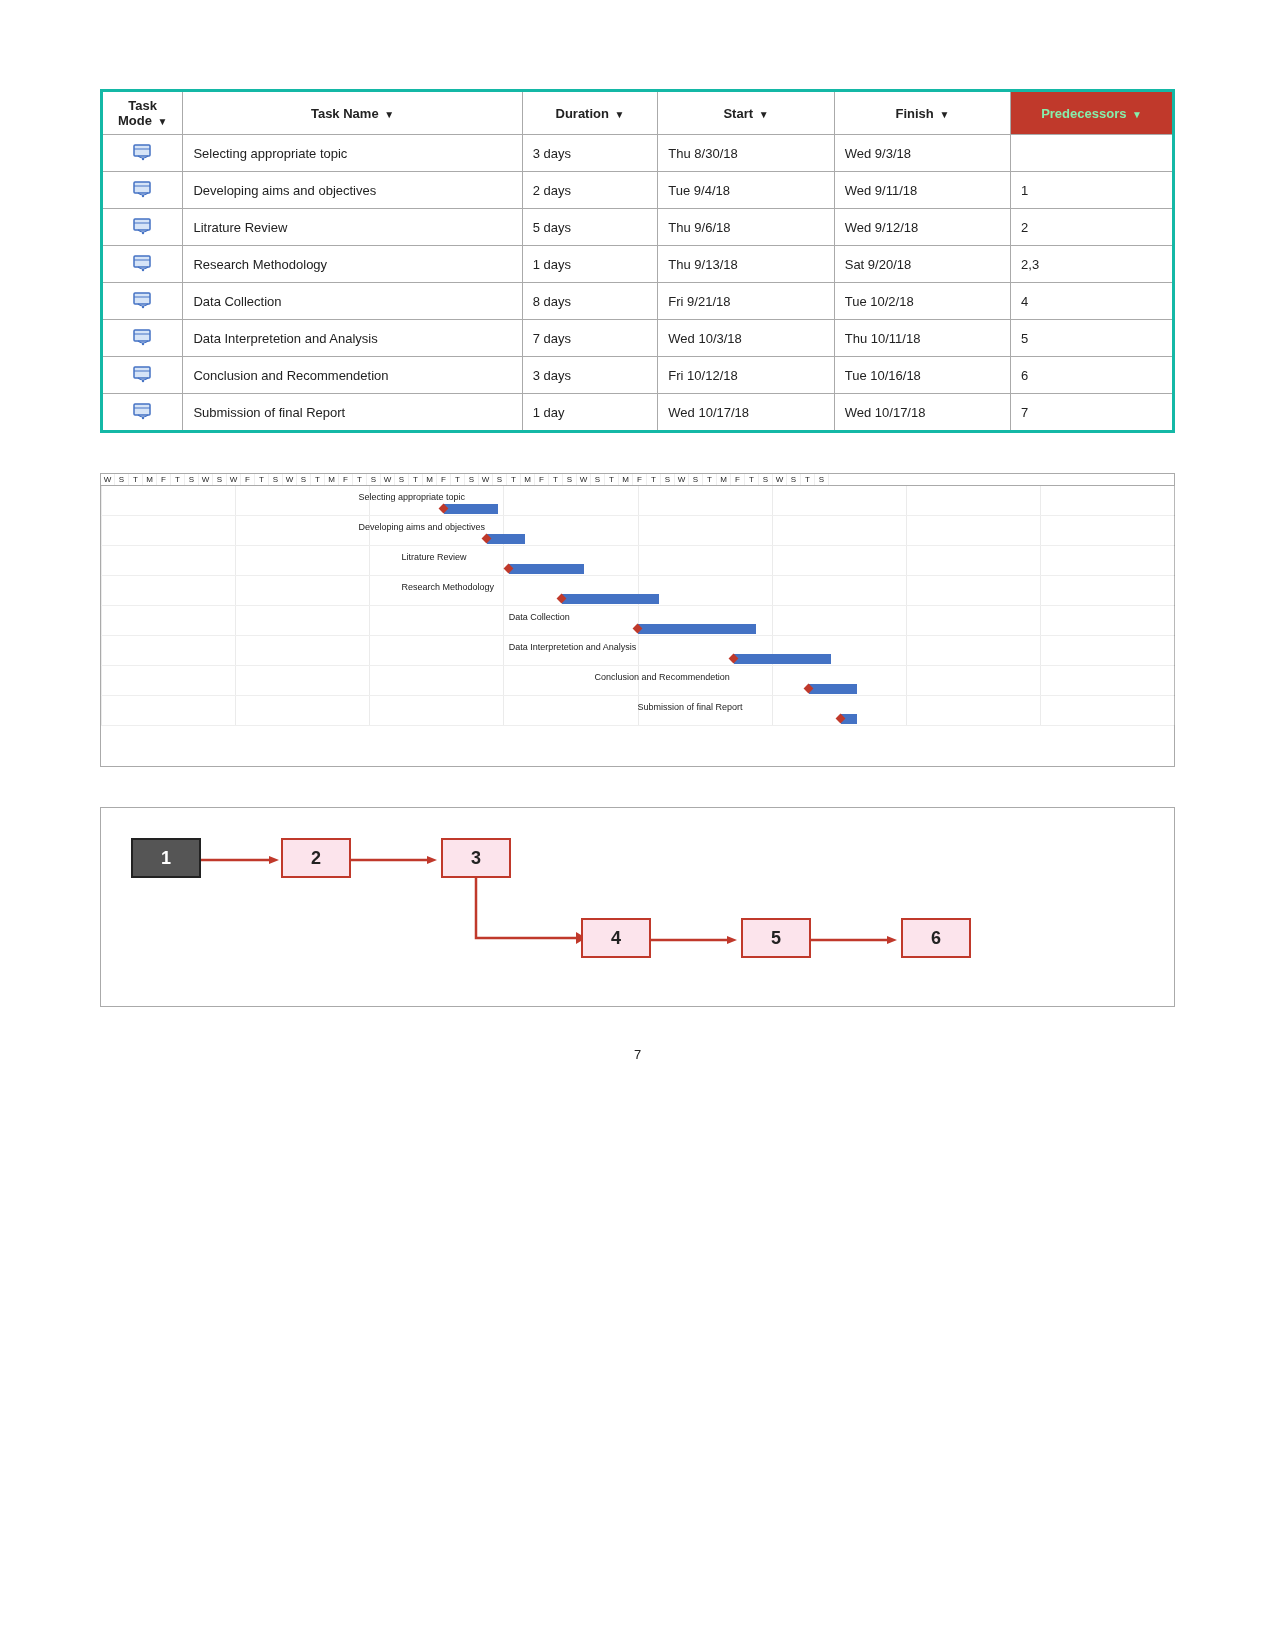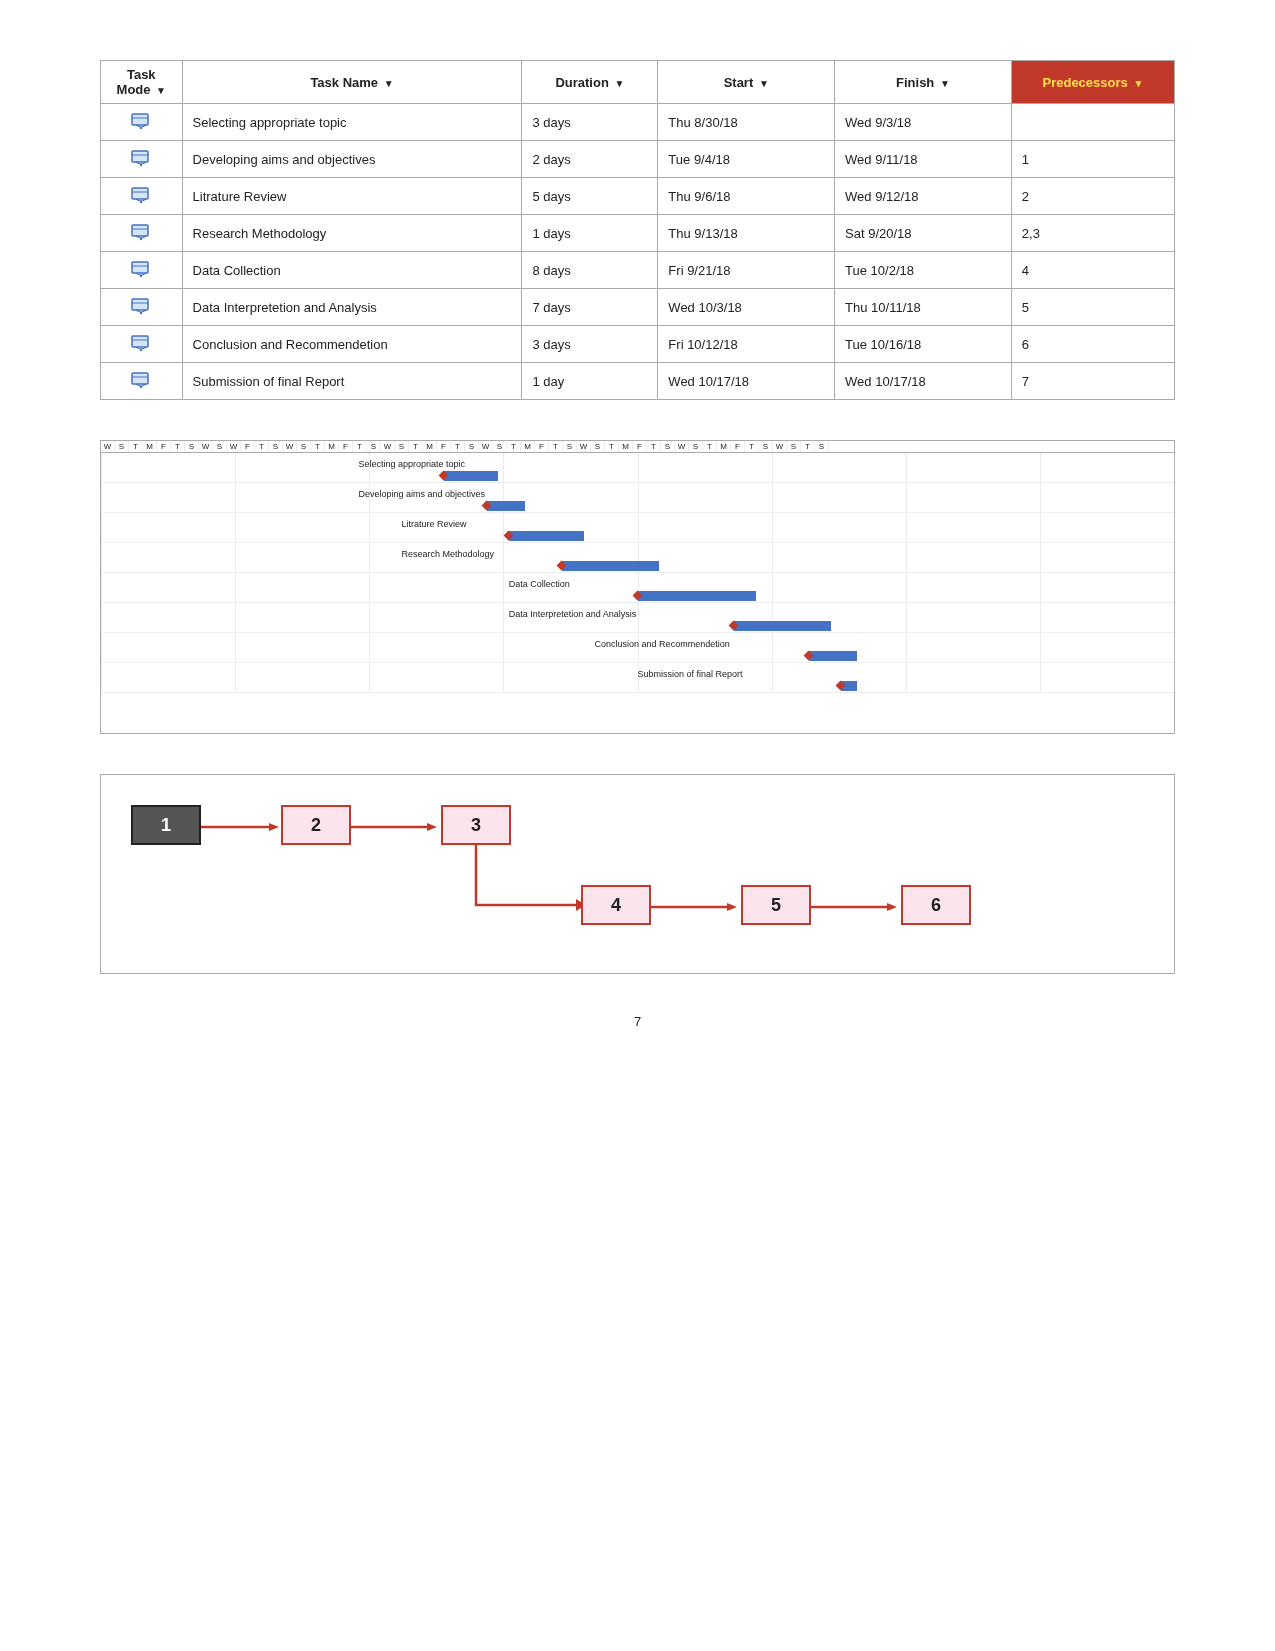--- a/index.html
+++ b/index.html
@@ -14,38 +14,39 @@
     }
 
     
     .table-section {
       margin-bottom: 40px;
     }
 
     table.gantt-table {
       border-collapse: collapse;
       width: 100%;
-      border: 1px solid #14b8a6;
+      border: 3px solid #14b8a6;
+      margin-top: 29px;
     }
 
     table.gantt-table th, table.gantt-table td {
       border: 1px solid #aaa;
       padding: 6px 10px;
       vertical-align: middle;
     }
 
     table.gantt-table thead tr th {
       background: #fff;
       font-weight: bold;
       font-size: 13px;
     }
 
     table.gantt-table thead tr th.predecessors {
       background: #c0392b;
-      color: #fde047;
+      color: #86efac;
     }
 
     table.gantt-table thead tr th .sort-arrow {
       display: inline-block;
       font-size: 10px;
       margin-left: 2px;
     }
 
     .task-mode-cell {
       width: 55px;

